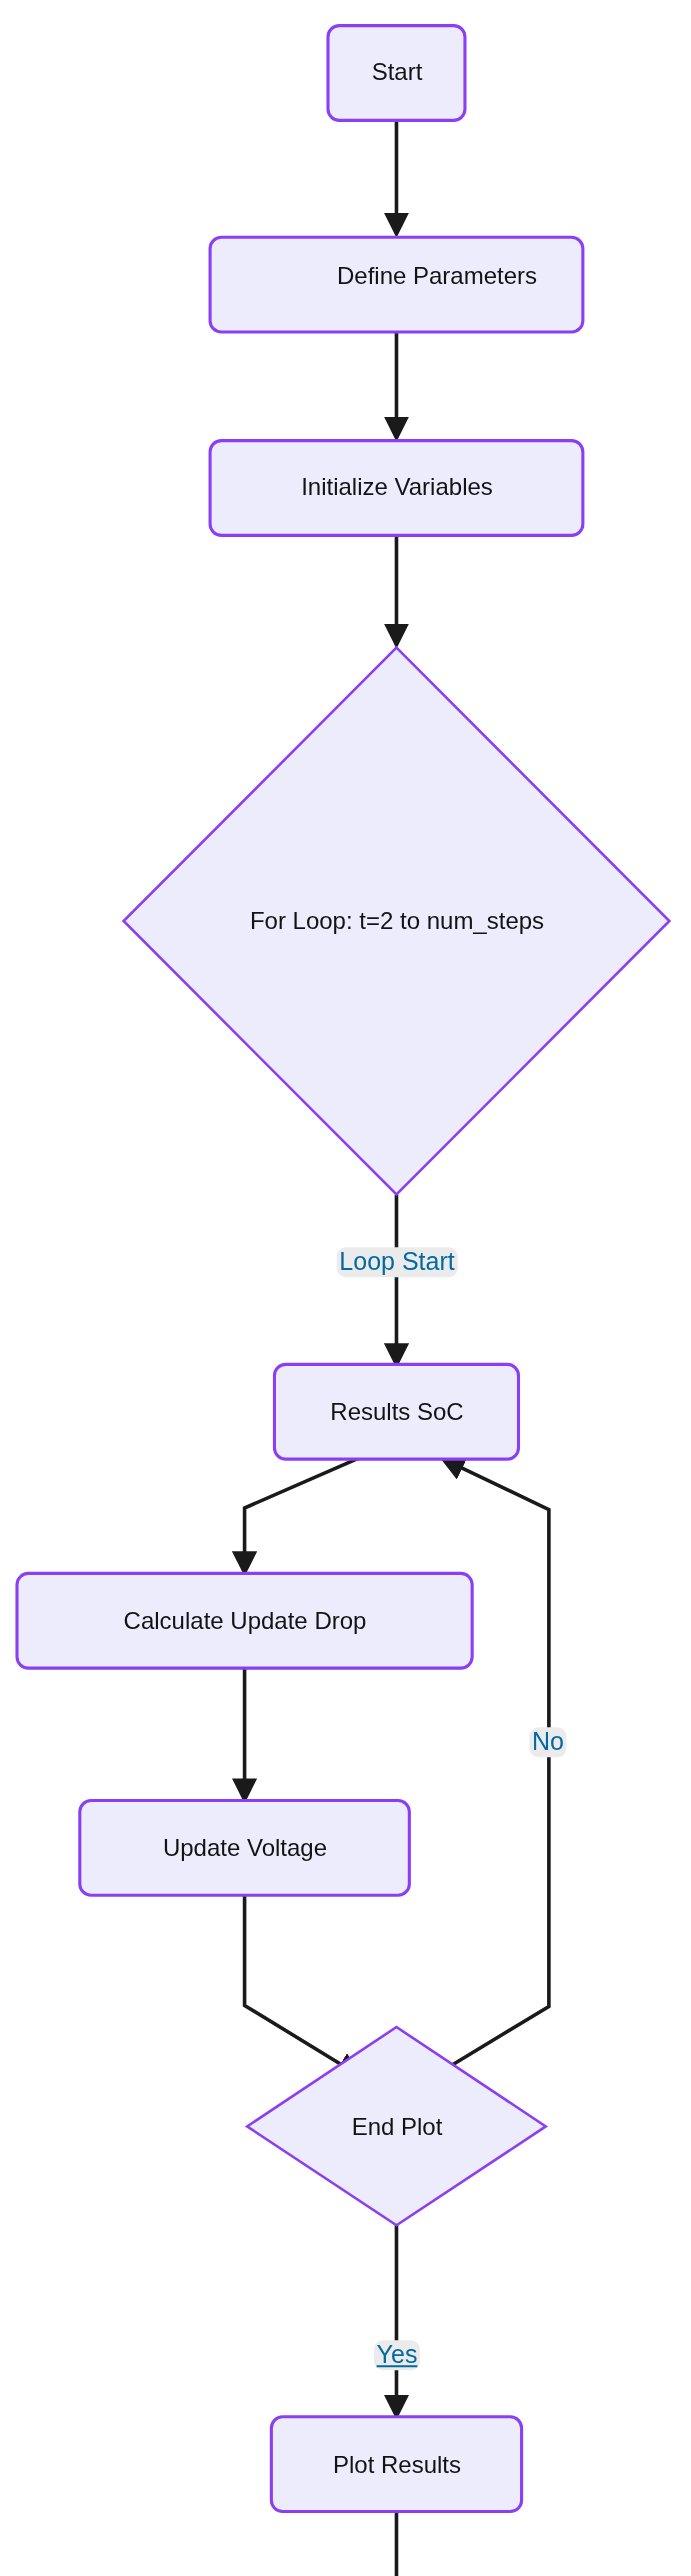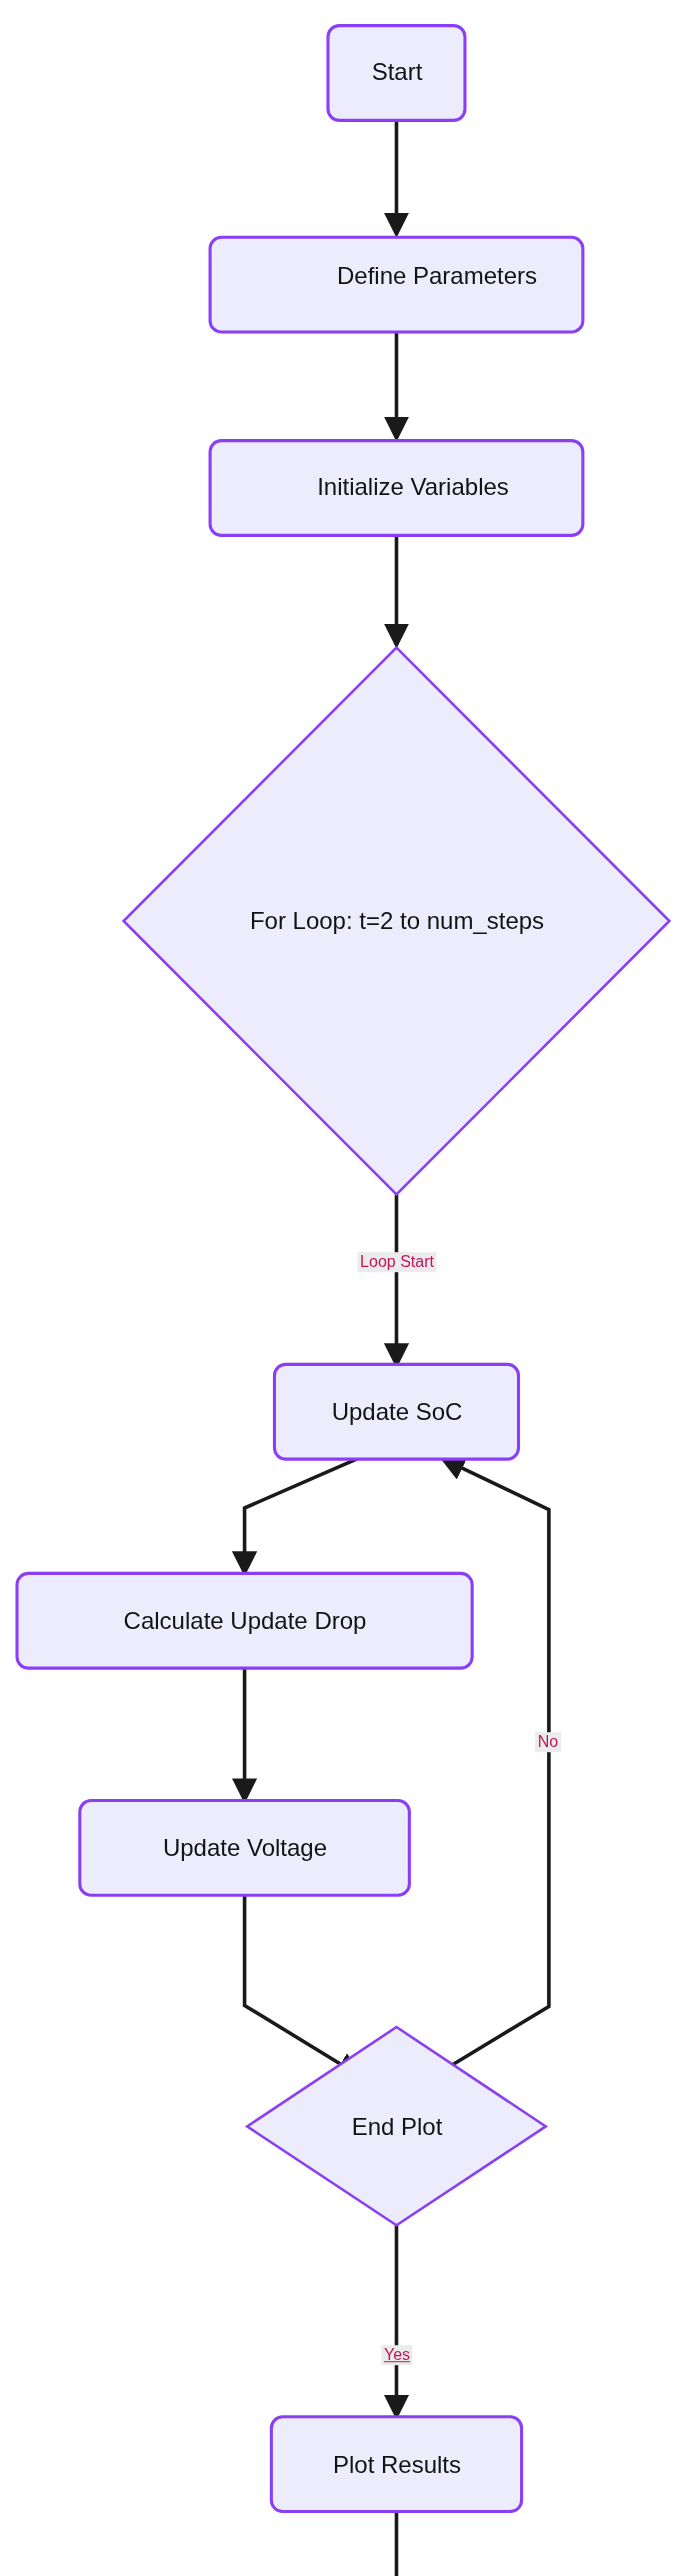--- a/index.html
+++ b/index.html
@@ -52,30 +52,31 @@
     font-size: 24px;
     font-weight: 400;
     line-height: 1.1;
     white-space: nowrap;
     transform: translate(-50%, -50%);
     pointer-events: none;
   }
   .edge-label {
     position: absolute;
     text-align: center;
-    color: #be185d;
+    color: #0369a1;
     font-family: "Liberation Sans", sans-serif;
-    font-size: 16px;
+    font-size: 25px;
     font-weight: 400;
     line-height: 1.1;
     white-space: nowrap;
     background: #ebebeb;
     padding: 1px 2.6px;
     transform: translate(-50%, -50%);
     pointer-events: none;
+    border-radius: 9px;
   }
   .hit-area {
     position: absolute;
     background: transparent;
     cursor: pointer;
   }
 </style>
 </head>
 <body>
 
@@ -126,25 +127,25 @@
 
     <rect class="node-rect-shape" x="527" y="4692" width="486" height="184" rx="22" ry="22"></rect>
 
     <rect class="node-rect-shape" x="655" y="5164" width="230" height="184" rx="22" ry="22"></rect>
   </svg>
 
   <div class="node-label" style="left:397px; top:72px;">Start</div>
 
   <div class="node-label" style="left:397px; top:276px;margin-left:40px;">Define Parameters</div>
 
-  <div class="node-label" style="left:397px; top:487px;margin-left:16px;">Initialize Variables</div>
+  <div class="node-label" style="left:397px; top:487px;">Initialize Variables</div>
 
   <div class="node-label" style="left:397px; top:921px;">For Loop: t=2 to num_steps</div>
 
-  <div class="node-label" style="left:397px; top:1412px;">Update SoC</div>
+  <div class="node-label" style="left:397px; top:1412px;">Results SoC</div>
 
   <div class="node-label" style="left:245px; top:1621px;">Calculate Update Drop</div>
 
   <div class="node-label" style="left:245px; top:1848px;">Update Voltage</div>
 
   <div class="node-label" style="left:397px; top:2127px;">End Plot</div>
 
   <div class="node-label" style="left:397px; top:2465px;">Plot Results</div>
 
   <div class="edge-label" style="left:397px; top:1262px;">Loop Start</div>

